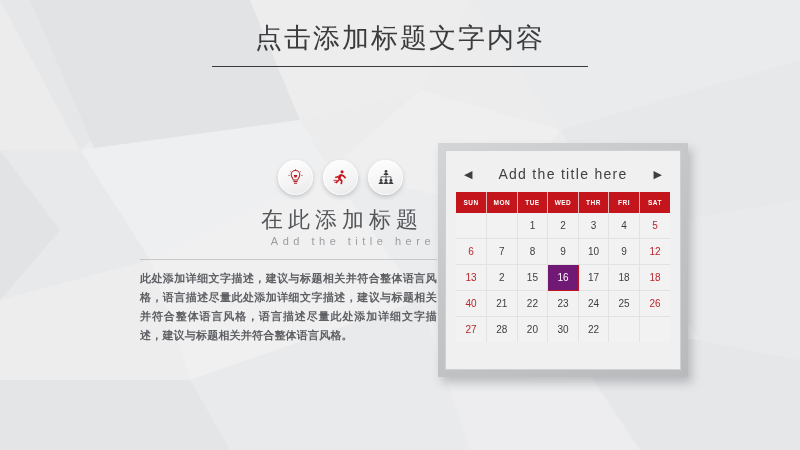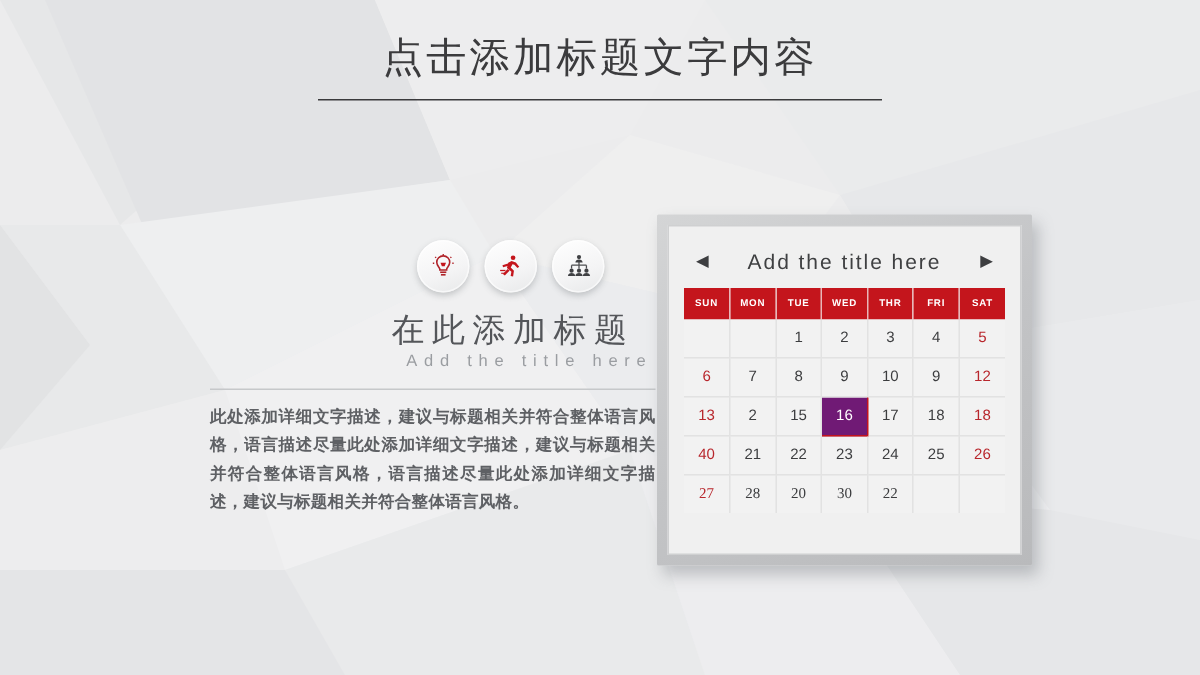--- a/index.html
+++ b/index.html
@@ -181,21 +181,21 @@
     text-align: center;
     vertical-align: middle;
     font-size: 10px;
     color: #3c3d3f;
     background: #f2f2f2;
     border-right: 1px solid #e2e2e2;
     border-bottom: 1px solid #e2e2e2;
     padding: 0;
   }
   #cal-table td:last-child { border-right: none; }
-  #cal-table tr:last-child td { border-bottom: none; font-family: Liberation Serif, serif; }
+  #cal-table tr:last-child td { border-bottom: none; }
 
   #cal-table td.weekend { color: #b8262c; }
   #cal-table td.today {
     background: #701a75;
     color: #ffffff;
     border-right-color: #c4151c;
     border-bottom-color: #c4151c;
   }
   #cal-table td.empty { color: transparent; }
 </style>

